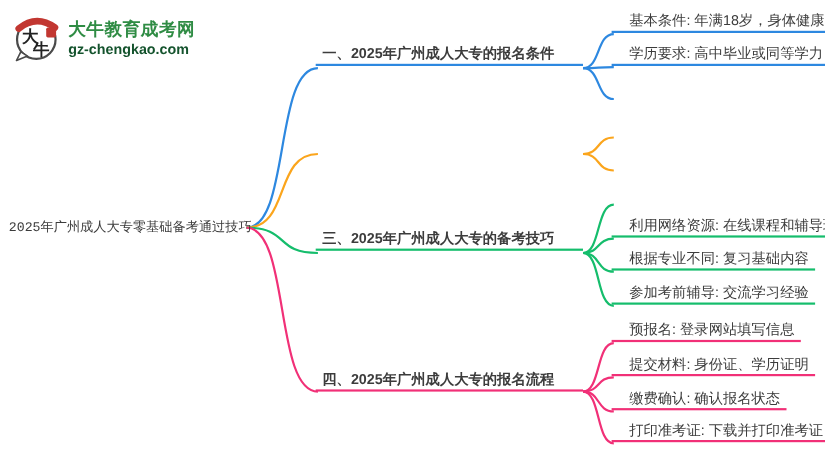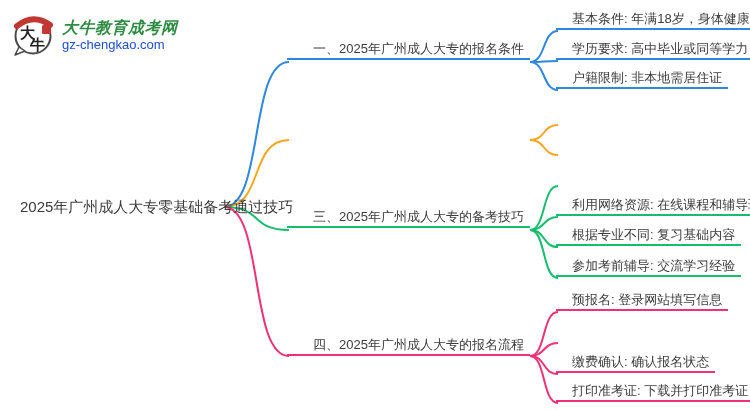--- a/index.html
+++ b/index.html
@@ -4,28 +4,28 @@
 <style>
   html,body{margin:0;padding:0;background:#fff;}
   .stage{
     position:relative;width:750px;height:410px;background:#ffffff;overflow:hidden;
     font-family:"Liberation Sans","DejaVu Sans",sans-serif;color:#3c3c3c;
   }
   svg.links{position:absolute;left:0;top:0;width:750px;height:410px;}
   
   .logo{position:absolute;left:12px;top:12px;display:flex;align-items:center;gap:6px;}
   .logo .mark{width:44px;height:46px;}
-  .logo .site-name{font-size:16px;font-weight:bold;color:#2f8c44;letter-spacing:.5px;line-height:19px;font-style:italic;}
-  .logo .site-url{font-size:13px;font-weight:normal;color:#1d4ed8;line-height:15px;}
+  .logo .site-name{font-size:16px;font-weight:bold;color:#2f8c44;letter-spacing:.5px;line-height:19px;}
+  .logo .site-url{font-size:13px;font-weight:bold;color:#14532d;line-height:15px;}
   
   .node{position:absolute;font-size:13px;line-height:17px;white-space:nowrap;
         padding:0 6px 1px 6px;border-bottom:2px solid transparent;box-sizing:border-box;}
-  .root{position:absolute;left:20px;top:198px;font-size:15px;line-height:18px;
-        white-space:nowrap;color:#3b3b3b;}
-  .branch{left:287px;width:243px;text-align:right;}
+  .root{position:absolute;left:8px;top:198px;font-size:12px;line-height:18px;
+        white-space:nowrap;color:#3b3b3b;font-family:Liberation Mono, monospace;}
+  .branch{left:287px;width:243px;text-align:left;font-weight:bold;}
   .leaf{left:556px;padding-left:16px;}
   .b1{border-color:#2d88e0;}
   .b2{border-color:#fba51c;}
   .b3{border-color:#15bd6c;}
   .b4{border-color:#f13077;}
 </style>
 </head>
 <body>
 
 <div class="stage">
@@ -71,24 +71,24 @@
   </div>
 
   <div class="root">2025年广州成人大专零基础备考通过技巧</div>
 
   <div class="node branch b1" style="top:40px">一、2025年广州成人大专的报名条件</div>
   <div class="node branch b3" style="top:208px">三、2025年广州成人大专的备考技巧</div>
   <div class="node branch b4" style="top:336px">四、2025年广州成人大专的报名流程</div>
 
   <div class="node leaf b1" style="top:10px">基本条件: 年满18岁，身体健康</div>
   <div class="node leaf b1" style="top:40px">学历要求: 高中毕业或同等学力</div>
-  <div class="node leaf b1" style="top:69px">户籍限制: 非本地需居住证</div>
 
 
   <div class="node leaf b3" style="top:196px">利用网络资源: 在线课程和辅导班</div>
   <div class="node leaf b3" style="top:226px">根据专业不同: 复习基础内容</div>
   <div class="node leaf b3" style="top:257px">参加考前辅导: 交流学习经验</div>
 
   <div class="node leaf b4" style="top:291px">预报名: 登录网站填写信息</div>
+  <div class="node leaf b4" style="top:322px">提交材料: 身份证、学历证明</div>
   <div class="node leaf b4" style="top:353px">缴费确认: 确认报名状态</div>
   <div class="node leaf b4" style="top:382px">打印准考证: 下载并打印准考证</div>
 
 </div>
 
 </body></html>

